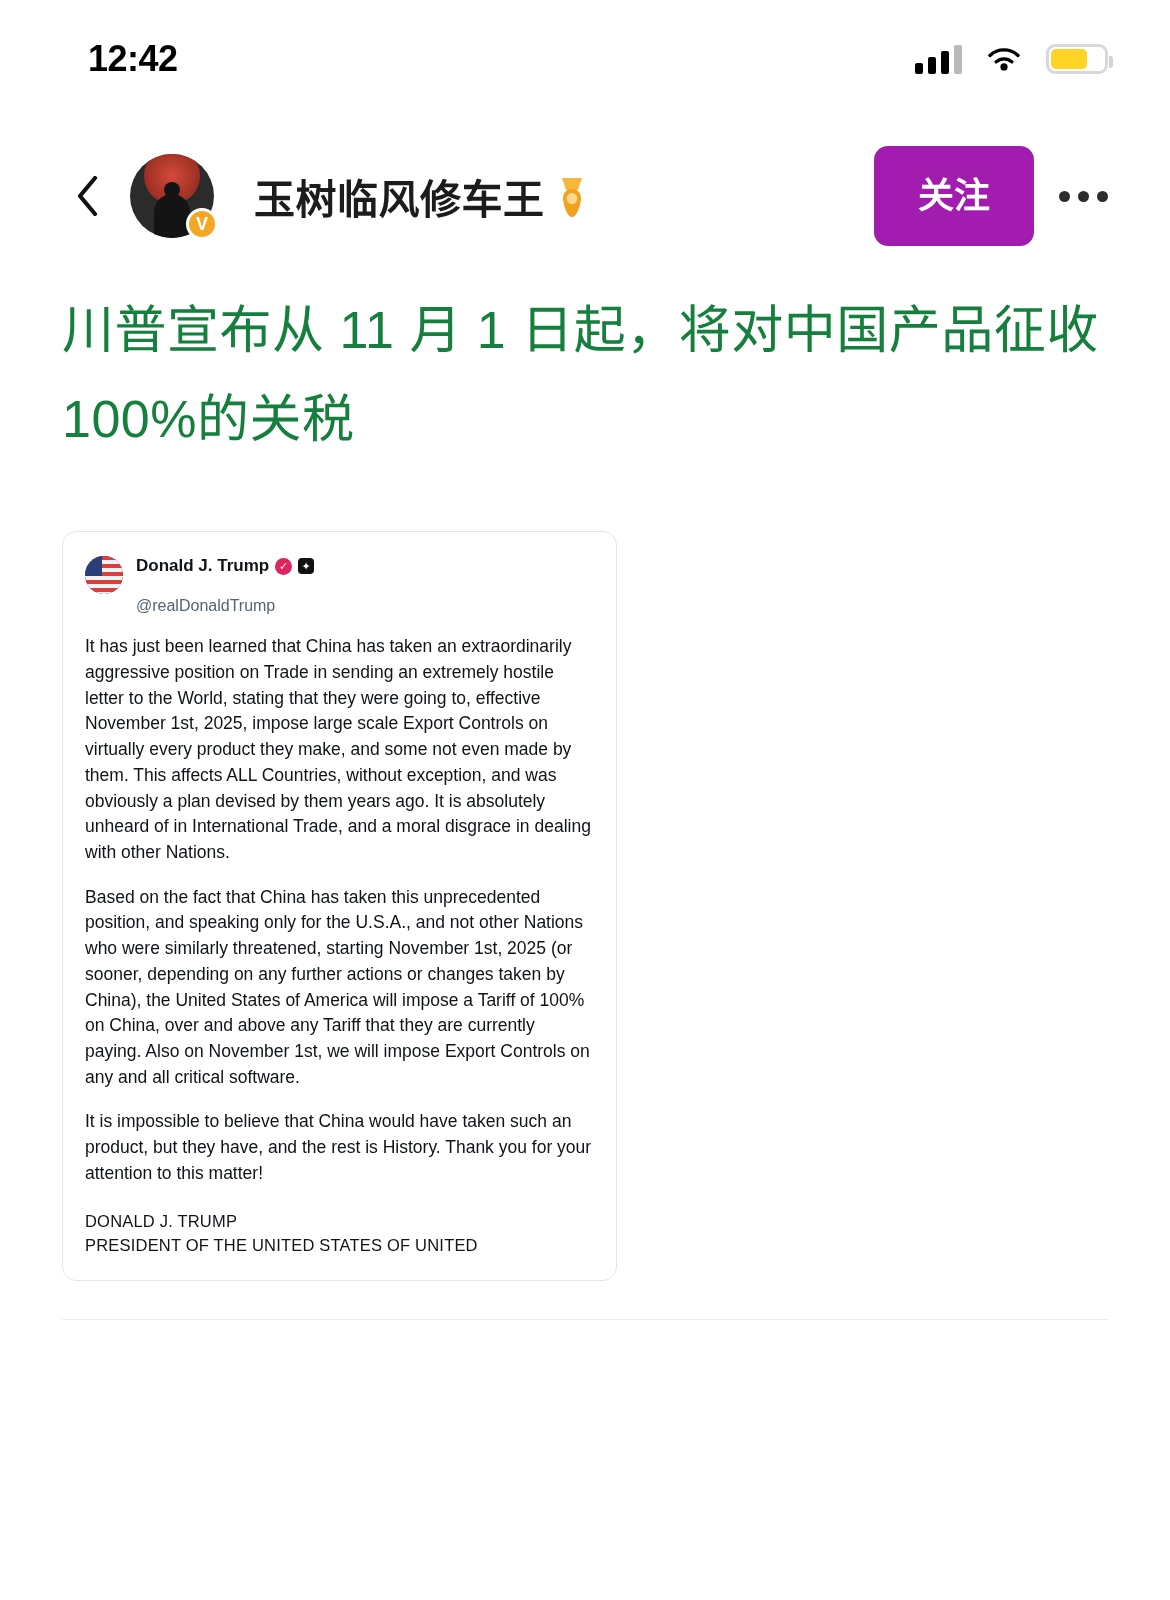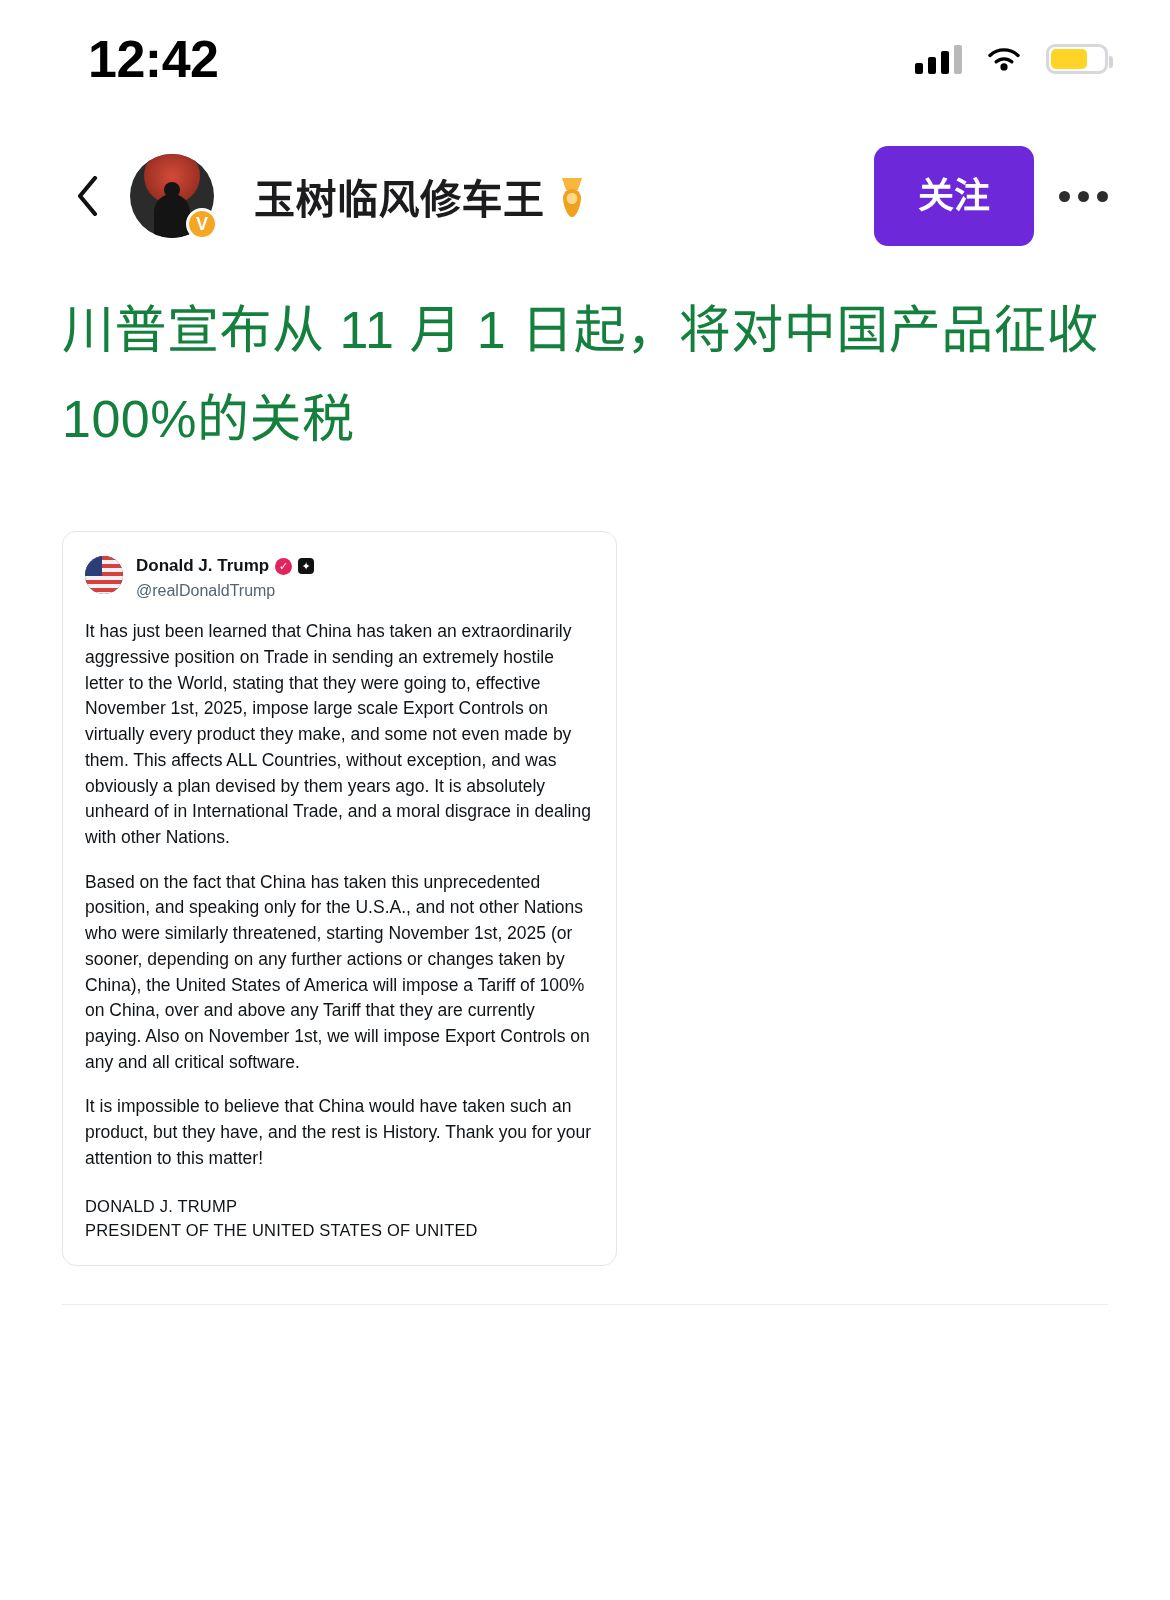--- a/index.html
+++ b/index.html
@@ -19,21 +19,21 @@
   
   .status-bar {
     height: 118px;
     display: flex;
     align-items: center;
     justify-content: space-between;
     padding: 0 62px 0 88px;
     box-sizing: border-box;
   }
   .status-time {
-    font-size: 52px;
+    font-size: 36px;
     font-weight: bold;
     letter-spacing: -0.5px;
     color: #000;
   }
   .status-right {
     display: flex;
     align-items: center;
     gap: 22px;
   }
   .signal-bars {
@@ -187,21 +187,21 @@
     flex: none;
   }
   .user-meta {
     margin-top: 10px;
     font-size: 30px;
     color: #9a9aa0;
     white-space: nowrap;
   }
   .follow-btn {
     flex: none;
-    background: #6d28d9;
+    background: #a21caf;
     color: #fff;
     font-size: 36px;
     font-weight: bold;
     border-radius: 14px;
     padding: 32px 44px;
     line-height: 1;
     border: none;
     margin-left: 22px;
   }
   .more-btn {
@@ -311,21 +311,21 @@
     color: #fff;
     font-size: 11px;
     display: flex;
     align-items: center;
     justify-content: center;
     line-height: 1;
   }
   .tweet-handle {
     font-size: 16px;
     color: #536471;
-    margin-top: 6px;
+    margin-top: 21px;
   }
   .tweet-body p {
     font-size: 17.5px;
     line-height: 1.47;
     color: #0f1419;
     margin: 19px 0 0 0;
   }
   .tweet-sign {
     font-size: 16.5px;
     line-height: 1.5;

